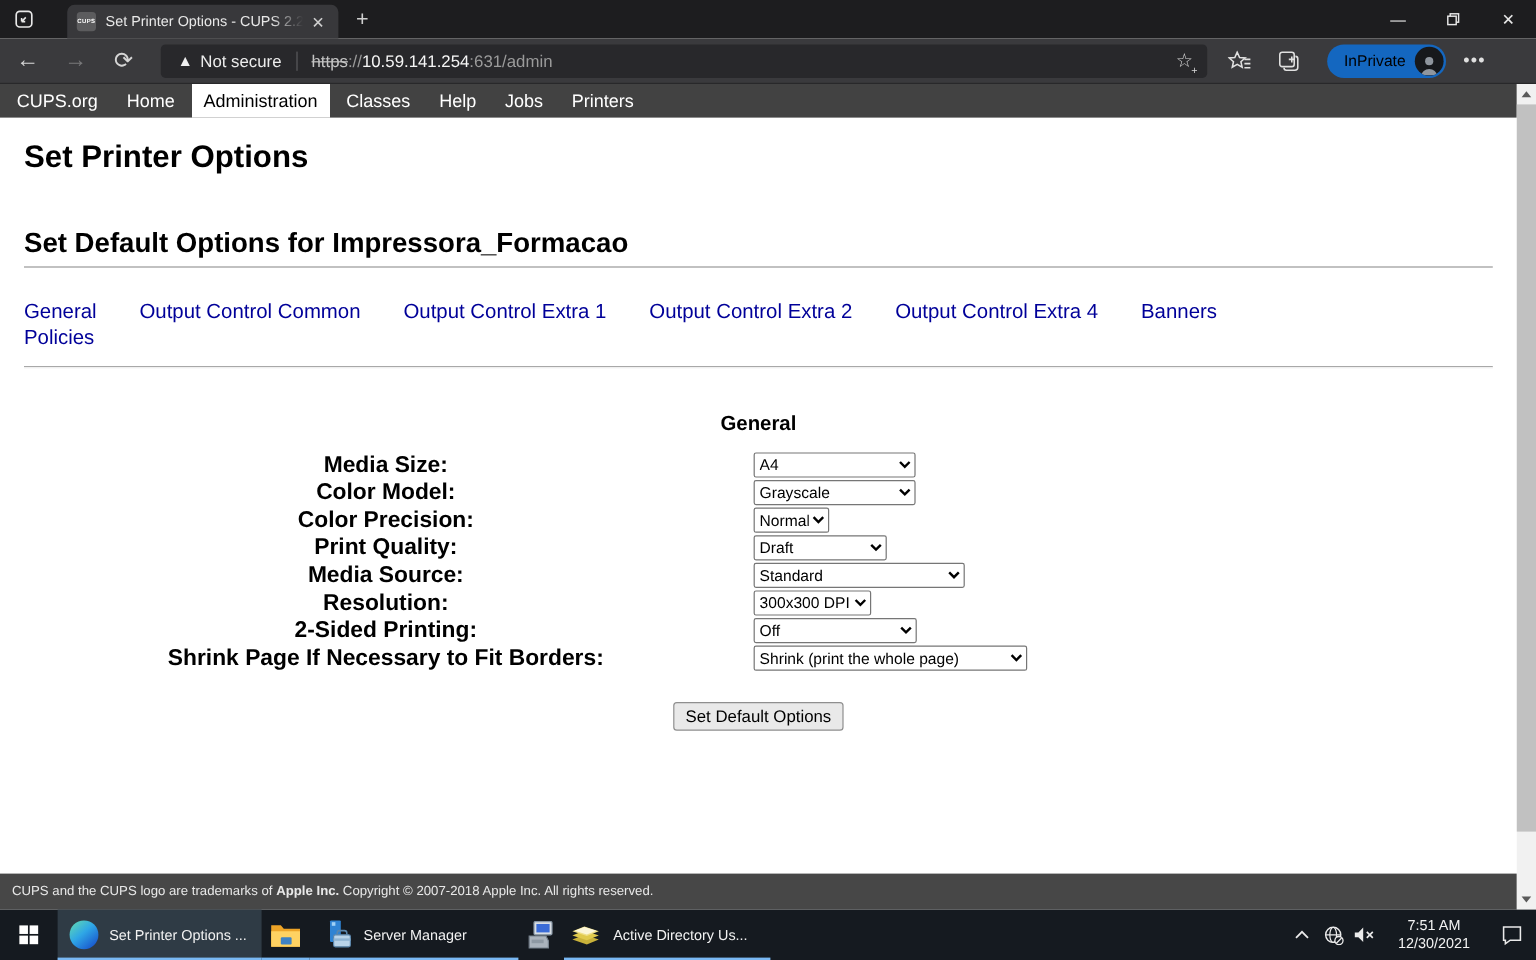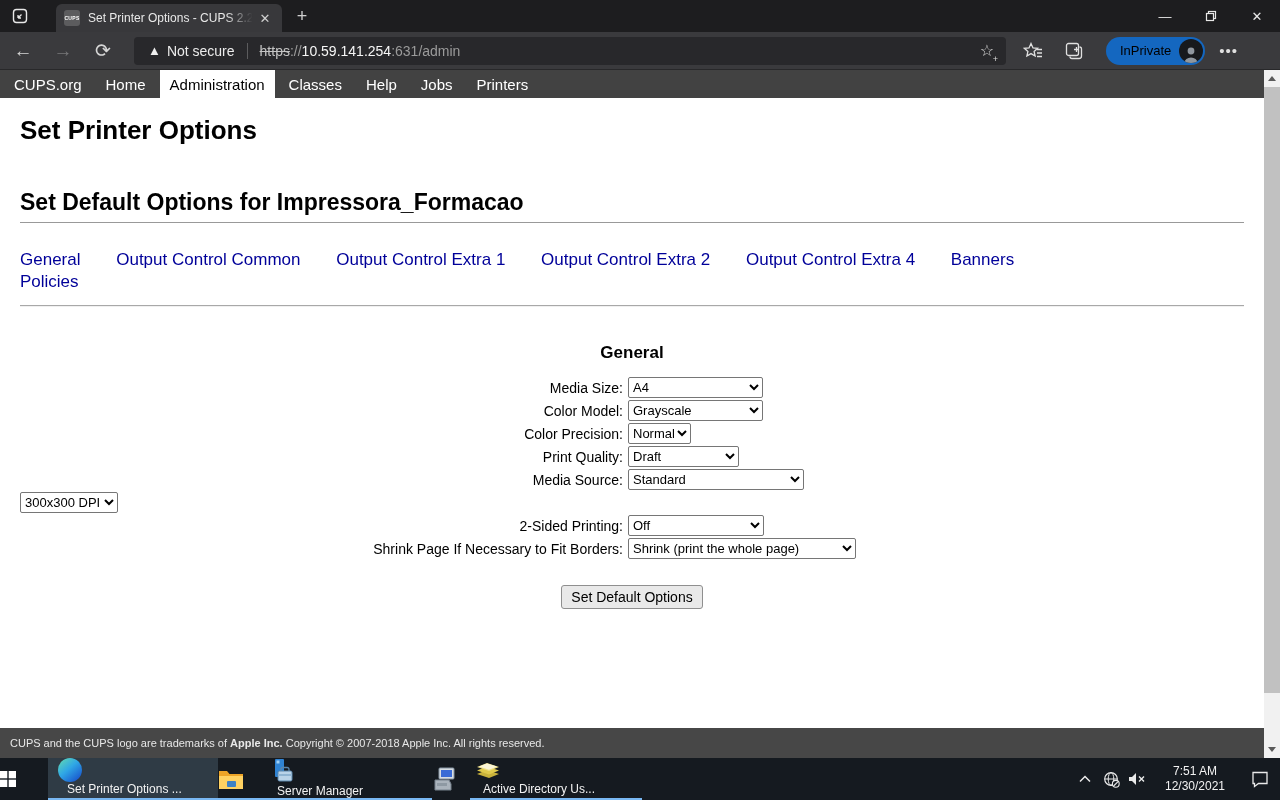--- a/index.html
+++ b/index.html
@@ -45,38 +45,38 @@
   .cups-nav .item.active { background:#fff; color:#000; }
   .content { padding:0 20px; }
   h1.page-title { font-size:26px; font-weight:bold; color:#000; margin-top:17px; }
   h2.section-title { font-size:23px; font-weight:bold; color:#000; margin-top:43px; padding-bottom:6px; border-bottom:1px solid #999; }
   .group-links { margin-top:26px; font-size:17px; font-weight:normal; line-height:22px; }
   .group-links a { color:#000099; text-decoration:none; margin-right:31px; }
   .links-hr { border:0; border-top:1px solid #a8a8a8; border-bottom:1px solid #f0f0f0; margin-top:12px; }
   .group-heading { text-align:center; font-size:17px; font-weight:bold; margin-top:36px; }
   .opt-form { margin-top:13px; }
   .opt-row { display:flex; align-items:center; height:23px; }
-  .opt-label { width:608px; text-align:right; font-size:14px; font-weight:normal; padding-right:5px; white-space:nowrap; }
+  .opt-label { width:608px; text-align:center; font-size:19px; font-weight:bold; padding-right:5px; white-space:nowrap; }
   .opt-row select { font-family:"Liberation Sans", sans-serif; font-size:13px; height:21px; background:#fff; border:1px solid #767676; border-radius:2px; color:#000; }
   .submit-wrap { text-align:center; margin-top:25px; }
   .submit-btn { font-family:"Liberation Sans", sans-serif; font-size:14px; color:#000; background:#e9e9e9; border:1px solid #8f8f8f; border-radius:3px; padding:3px 9px; }
   .cups-footer { position:absolute; bottom:0; left:0; width:1264px; height:30px; background:#474747; color:#e8e8e8; font-size:11px; display:flex; align-items:center; padding-left:10px; }
   .cups-footer b { font-weight:bold; }
 
   
   .scrollbar { position:absolute; top:70px; right:0; width:16px; height:688px; background:#f1f1f1; }
   .sb-arrow { position:absolute; left:0; width:16px; height:17px; display:flex; align-items:center; justify-content:center; }
   .sb-arrow.up { top:0; } .sb-arrow.down { bottom:0; }
   .tri-up { width:0; height:0; border-left:4px solid transparent; border-right:4px solid transparent; border-bottom:5px solid #5a5a5a; }
   .tri-down { width:0; height:0; border-left:4px solid transparent; border-right:4px solid transparent; border-top:5px solid #5a5a5a; }
   .sb-thumb { position:absolute; left:0; top:17px; width:16px; height:606px; background:#c1c1c1; }
 
   
   .taskbar { position:absolute; bottom:0; left:0; width:1280px; height:42px; background:#151a20; display:flex; align-items:stretch; color:#f2f2f2; }
-  .tb-item { position:relative; display:flex; justify-content:center;flex-direction:column; }
+  .tb-item { position:relative; display:flex; align-items:center; justify-content:center; }
   .tb-item .underline { position:absolute; bottom:0; left:0; right:0; height:2px; background:#79b8f3; }
   .start-btn { width:48px; }
   .task-edge { width:170px; background:#2f3b45; justify-content:flex-start; padding-left:10px; }
   .task-label { font-size:12px; color:#f2f2f2; margin-left:9px; white-space:nowrap; }
   .task-explorer { width:40px; }
   .task-server { width:174px; justify-content:flex-start; padding-left:10px; }
   .task-devices { width:38px; }
   .task-ad { width:172px; justify-content:flex-start; padding-left:4px; }
   .edge-icon { width:24px; height:24px; border-radius:50%; background:linear-gradient(140deg,#5fd7b4 5%,#2fa7e6 45%,#1b5ed0 85%); flex:0 0 24px; }
   .tray { margin-left:auto; display:flex; align-items:center; }
@@ -192,20 +192,21 @@
       </div>
       <div class="opt-row">
         <div class="opt-label">Print Quality:</div>
         <select style="width:111px"><option>Draft</option></select>
       </div>
       <div class="opt-row">
         <div class="opt-label">Media Source:</div>
         <select style="width:176px"><option>Standard</option></select>
       </div>
       <div class="opt-row">
+        <div class="opt-label">Resolution:</div>
         <select style="width:98px"><option>300x300 DPI</option></select>
       </div>
       <div class="opt-row">
         <div class="opt-label">2-Sided Printing:</div>
         <select style="width:136px"><option>Off</option></select>
       </div>
       <div class="opt-row">
         <div class="opt-label">Shrink Page If Necessary to Fit Borders:</div>
         <select style="width:228px"><option>Shrink (print the whole page)</option></select>
       </div>

